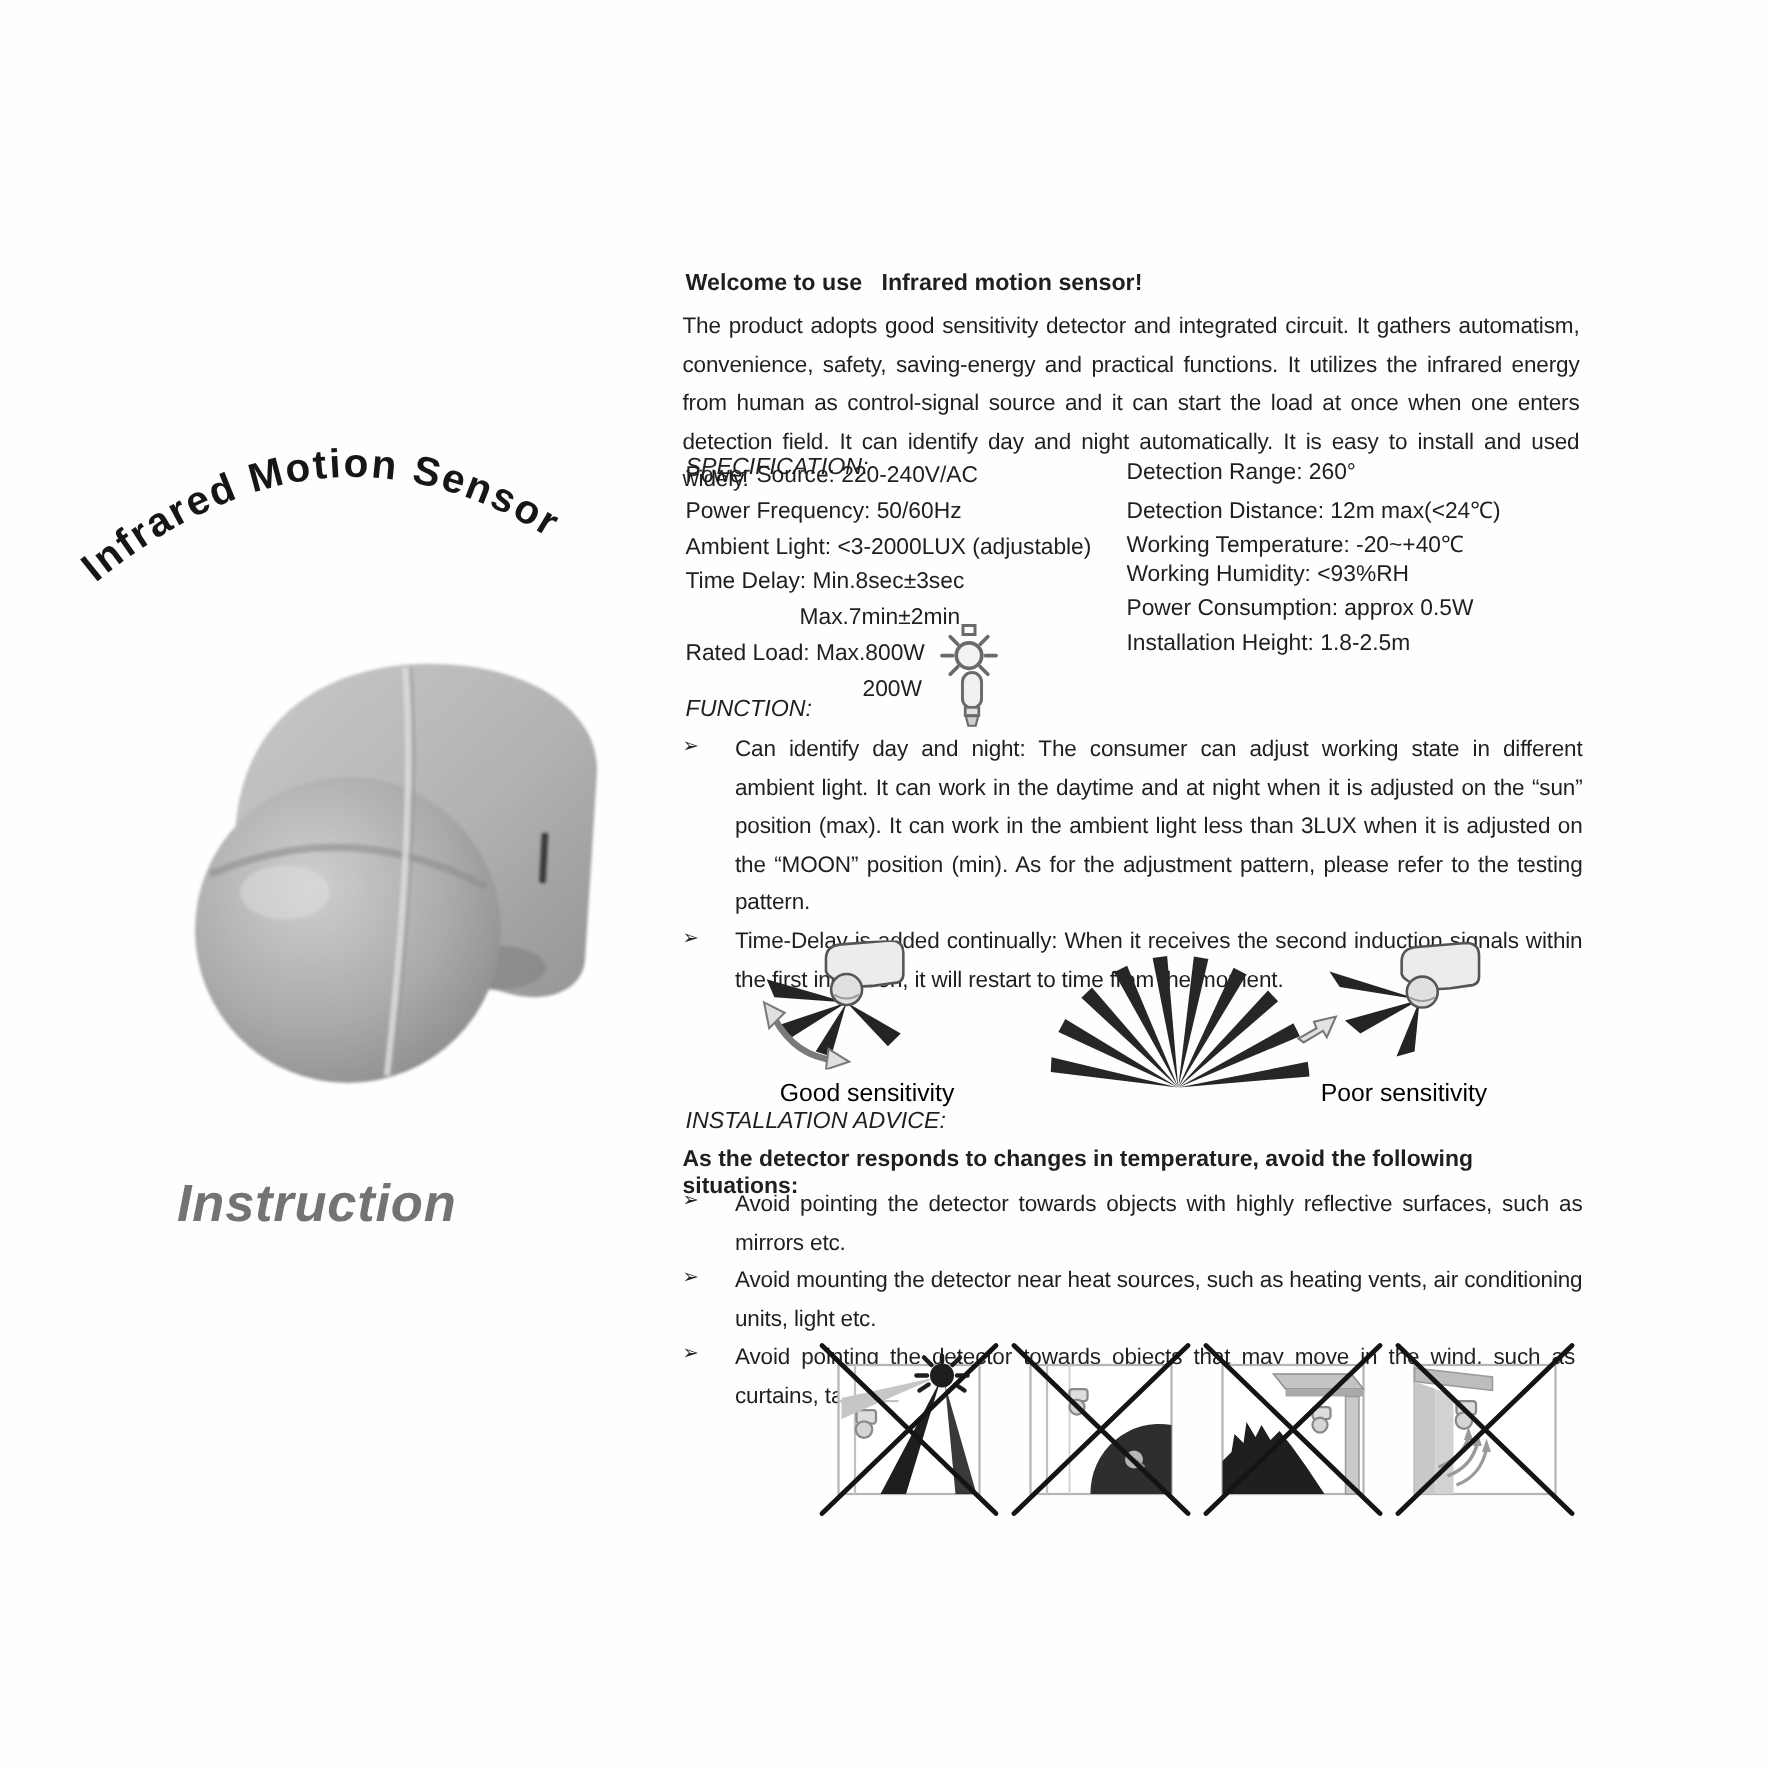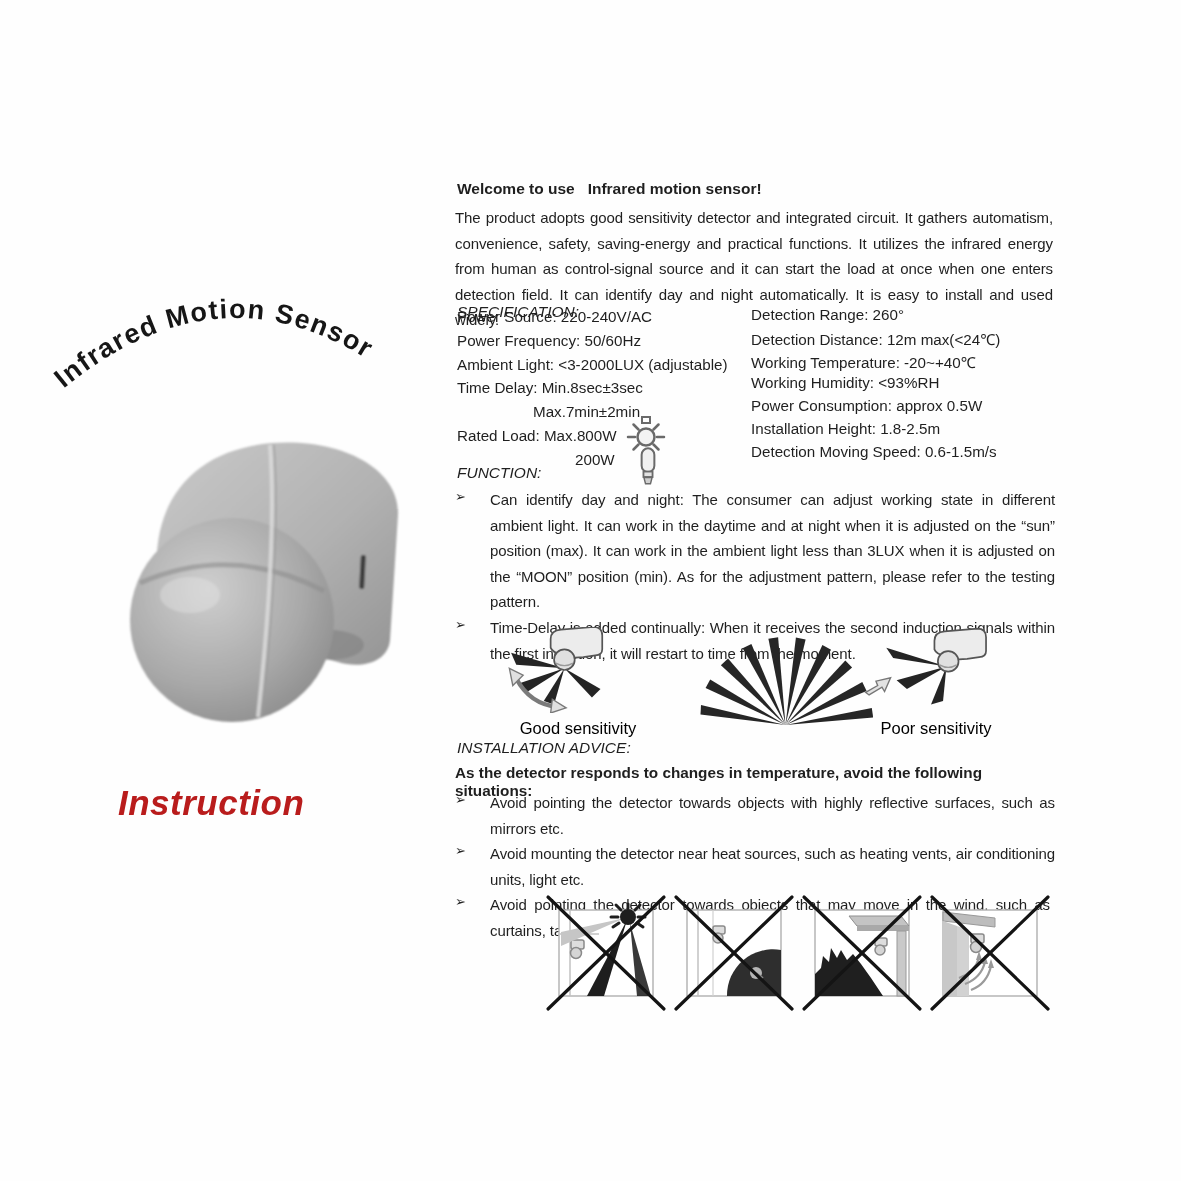--- a/index.html
+++ b/index.html
@@ -18,21 +18,21 @@
   .indent1{padding-left:76px;}
   .indent2{padding-left:118px;}
   .bullet{display:flex;width:600px;}
   .bullet .mk{width:35px;flex:none;font-size:13px;padding-top:2px;color:#222;}
   .bullet .tx{flex:1;font-size:15px;letter-spacing:-0.1px;line-height:25.6px;text-align:justify;}
   .caption{font-size:16.5px;color:#000000;text-align:center;margin-top:2px;}
   .fig-row{position:absolute;left:102px;top:903px;display:flex;gap:28px;}
   .fig-row svg{overflow:visible;display:block;}
   
   #instruction-label{position:absolute;left:118px;top:783px;font-size:35px;font-weight:bold;
-                     font-style:italic;letter-spacing:.5px;color:#b91c1c;}
+                     font-style:italic;letter-spacing:.5px;color:#737373;}
   svg{shape-rendering:geometricPrecision;}
 </style>
 </head>
 <body>
 
 <div id="page">
 
   <svg class="abs" style="left:48px;top:272px;" width="380" height="140" viewBox="0 0 380 140">
     <path id="arcT" d="M 14 118 Q 190 -28 366 122" fill="none"></path>
     <text font-size="27" font-weight="bold" letter-spacing="1.5" fill="#161616" font-family="Liberation Sans, sans-serif">
@@ -108,21 +108,20 @@
       <path d="M 10.5 33.5 h 9 l -1.8 7 h -5.4 Z" fill="#cfcfcf" stroke="#6a6a6a" stroke-width="1.6"></path>
     </svg>
 
     <div class="abs spec-col rt" style="left:296px;top:306px;width:304px;">
       <div>Detection Range: 260°</div>
       <div>Detection Distance: 12m max(&lt;24℃)</div>
       <div>Working Temperature: -20~+40℃</div>
       <div>Working Humidity: &lt;93%RH</div>
       <div>Power Consumption: approx 0.5W</div>
       <div>Installation Height: 1.8-2.5m</div>
-      <div>Detection Moving Speed: 0.6-1.5m/s</div>
     </div>
 
     <div class="abs bi h15" style="left:2px;top:464px;">FUNCTION:</div>
 
     <div class="abs" style="left:0;top:487px;">
       <div class="bullet">
         <span class="mk">➢</span>
         <span class="tx">Can identify day and night: The consumer can adjust working state in different ambient light. It can work in the daytime and at night when it is adjusted on the “sun” position (max). It can work in the ambient light less than 3LUX when it is adjusted on the “MOON” position (min). As for the adjustment pattern, please refer to the testing pattern.</span>
       </div>
       <div class="bullet">

